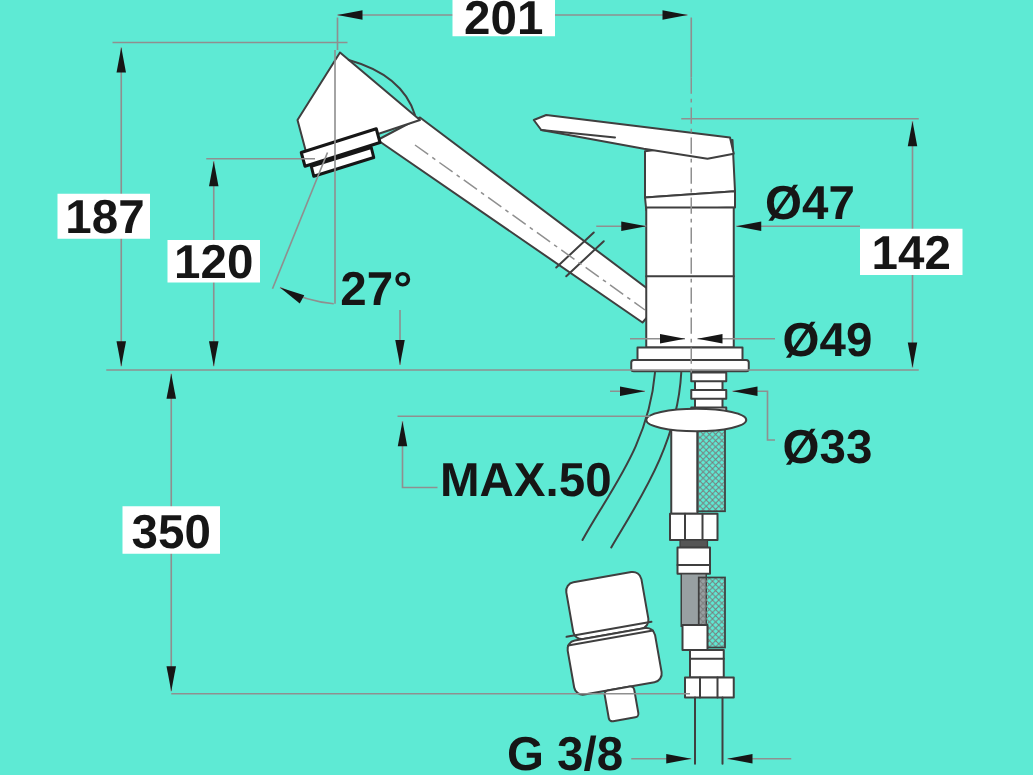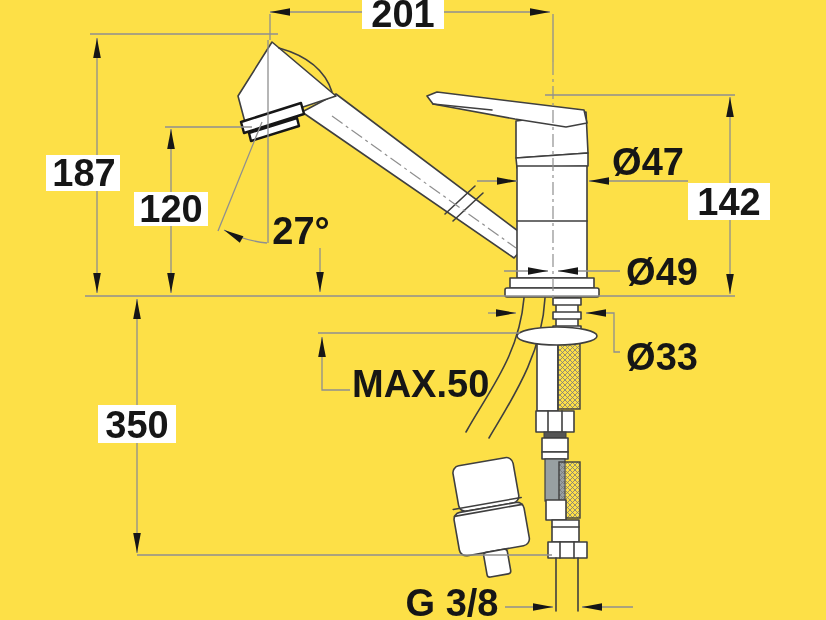--- a/index.html
+++ b/index.html
@@ -1,16 +1,16 @@
 <!DOCTYPE html>
 <html><head>
 <meta charset="utf-8">
 <style>
   html,body{margin:0;padding:0;background:#ffffff;}
-  .stage{position:relative;width:826px;height:620px;background:#fde047;overflow:hidden;
+  .stage{position:relative;width:826px;height:620px;background:#5eead4;overflow:hidden;
          font-family:"Liberation Sans", sans-serif;}
   svg text{font-family:"Liberation Sans","DejaVu Sans",sans-serif;font-weight:bold;
            font-size:38px;fill:#161616;}
   .outline{fill:#ffffff;stroke:#3f3f3f;stroke-width:1.6;stroke-linejoin:round;}
   .edge{fill:none;stroke:#3f3f3f;stroke-width:1.6;stroke-linecap:round;}
   .heavy{fill:#ffffff;stroke:#161616;stroke-width:2.4;stroke-linejoin:round;}
   .dim{stroke:#8f8f8f;stroke-width:1.3;fill:none;}
   .cl{stroke:#8f8f8f;stroke-width:1.2;fill:none;stroke-dasharray:13 4 3 4;}
   .bg{fill:#ffffff;}
 </style>

